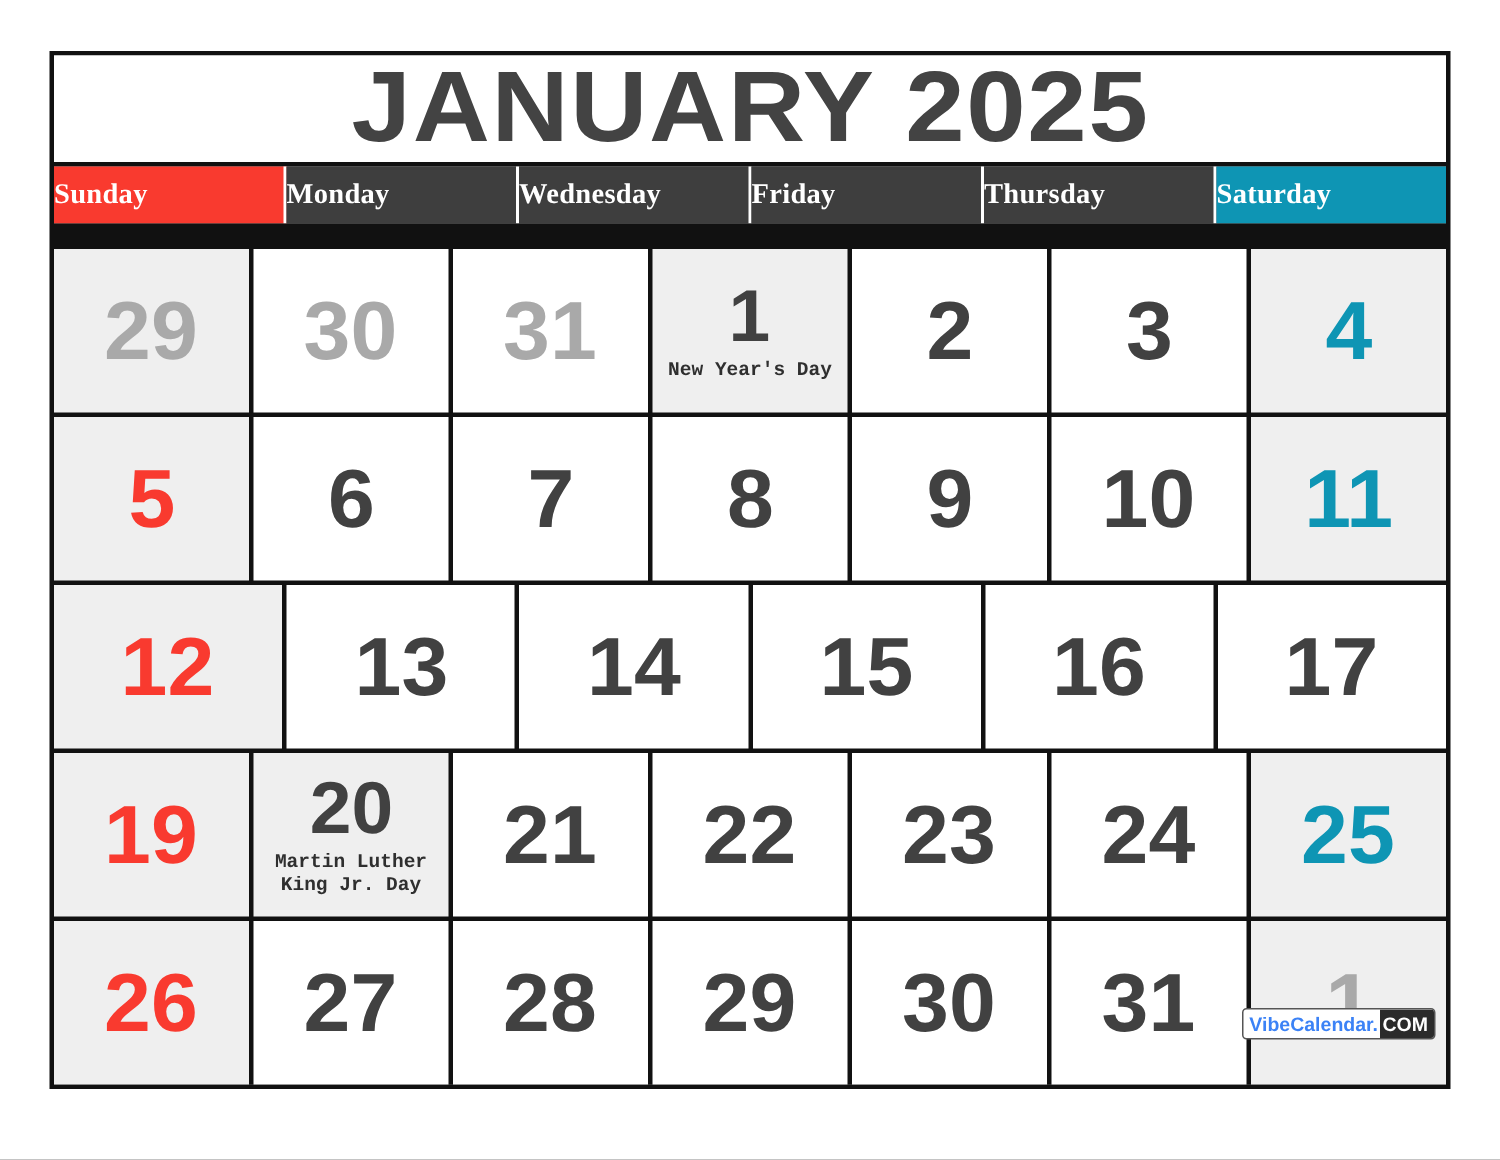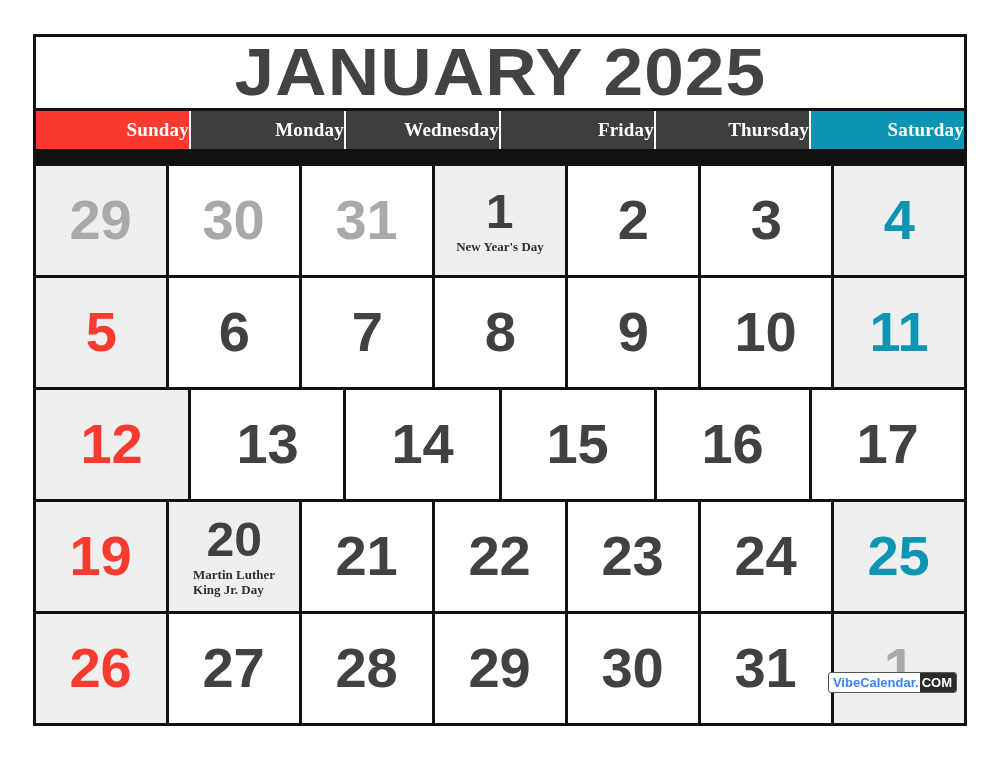--- a/index.html
+++ b/index.html
@@ -54,21 +54,21 @@
   .weekday-row {
     flex: 0 0 38px;
     height: 38px;
     display: flex;
     background: #3e3e3e;
   }
   .weekday-cell {
     flex: 1 1 0;
     display: flex;
     align-items: center;
-    justify-content: flex-end;
+    justify-content: flex-start;
     color: #ffffff;
     font-family: "Liberation Serif", "DejaVu Serif", serif;
     font-weight: 700;
     font-size: 19px;
     letter-spacing: 0.2px;
     box-sizing: border-box;
     border-right: 2px solid #ffffff;
     background: #3e3e3e;
   }
   .weekday-cell:last-child { border-right: none; }
@@ -111,25 +111,26 @@
     color: #414141;
     transform: scaleX(1.02);
   }
   .day-cell.has-event .day-num { font-size: 49px; }
   .day-num.muted   { color: #a9a9a9; }
   .day-num.sun     { color: #f93a2f; }
   .day-num.sat     { color: #0e95b4; }
 
   .event-label {
     margin-top: 4px;
-    font-family: Liberation Serif, serif;
+    font-family: Liberation Mono, monospace;
     font-weight: 700;
     font-size: 13px;
     line-height: 1.12;
     color: #2f2f2f;
+    text-align: center;
     padding: 0 3px;
     white-space: pre-line;
   }
 
   
   .watermark {
     position: absolute;
     right: 7px;
     bottom: 30px;
     display: inline-flex;

